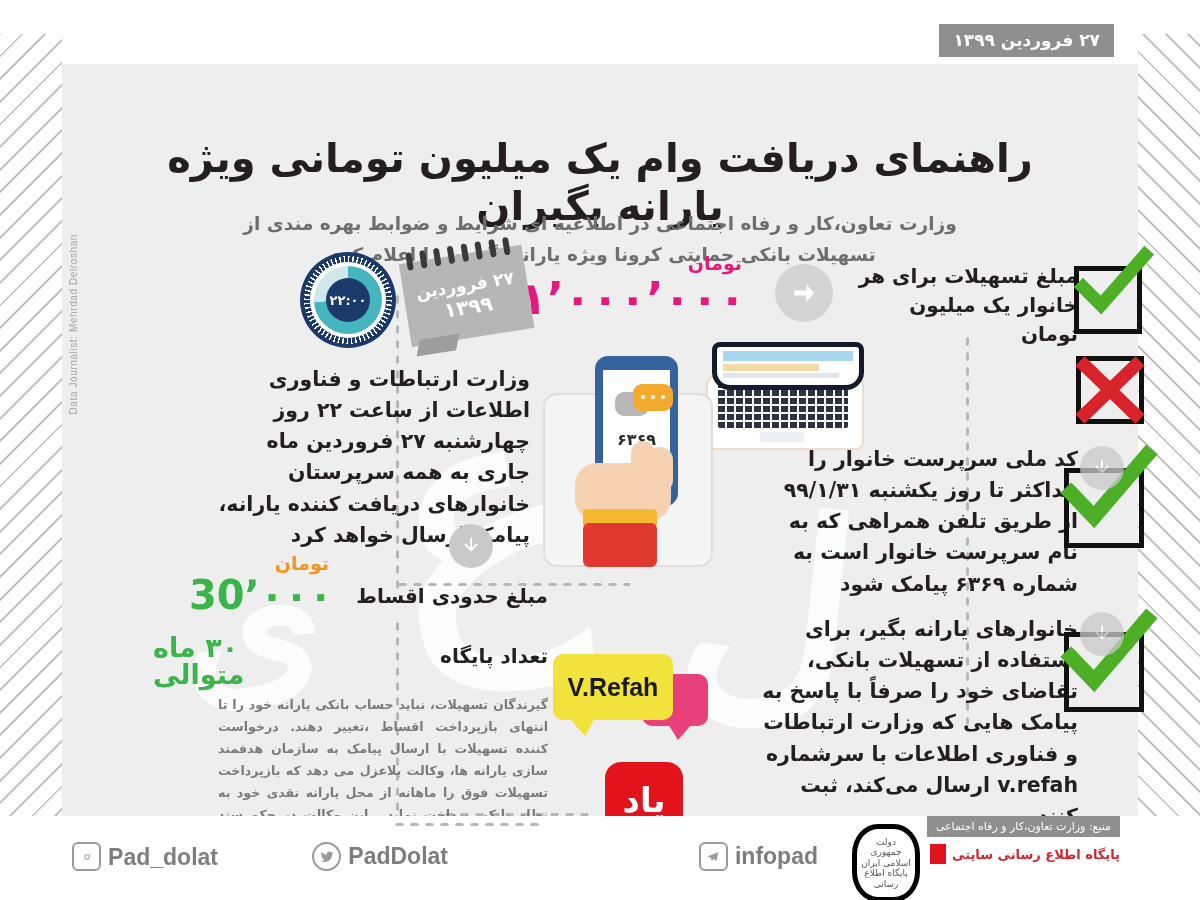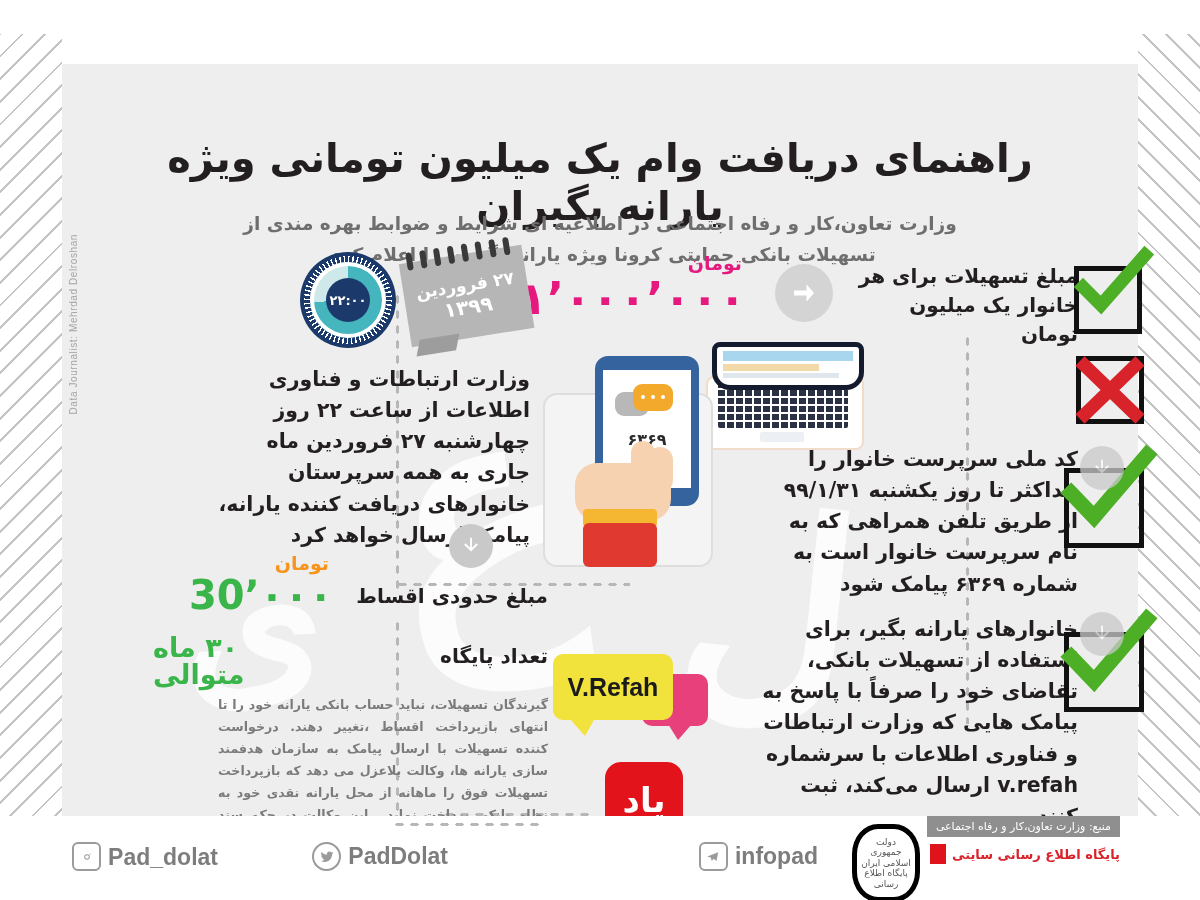--- a/index.html
+++ b/index.html
@@ -139,21 +139,21 @@
   #cal-text{position:absolute;inset:0;display:flex;flex-direction:column;
             align-items:center;justify-content:center;color:#ffffff;font-weight:700;
             padding-top:10px;}
   #cal-text .l1{font-size:17px;}
   #cal-text .l2{font-size:20px;letter-spacing:1px;}
 
   
   #phone-wrap{position:absolute;width:170px;height:215px;}
   #phone-card{position:absolute;inset:auto 0 0 0;height:170px;background:#f4f4f4;
               border:2px solid #dedede;border-radius:14px;}
-  #phone{position:absolute;left:52px;top:4px;width:104px;height:150px;background:#34639e;border-radius:13px;}
+  #phone{position:absolute;left:52px;top:4px;width:83px;height:150px;background:#34639e;border-radius:13px;}
   #phone .screen{position:absolute;left:8px;top:14px;right:8px;bottom:18px;background:#ffffff;}
   #phone .num{position:absolute;left:0;right:0;top:60px;text-align:center;
               font-size:16px;font-weight:700;color:#2b2b2b;letter-spacing:1px;}
   .bub{position:absolute;border-radius:9px;}
   #bub-grey{width:34px;height:24px;background:#b8b8b8;left:12px;top:22px;}
   #bub-orange{width:40px;height:27px;background:#f2a92c;left:30px;top:14px;}
   #bub-orange .d{position:absolute;top:11px;width:4px;height:4px;border-radius:50%;background:#ffffff;}
   #hand{position:absolute;left:26px;bottom:0;width:110px;height:128px;}
   .skin{background:#f6d2b0;position:absolute;border-radius:22px;}
   #sleeve{position:absolute;left:14px;bottom:0;width:74px;height:44px;background:#e0392f;border-radius:6px;}
@@ -228,20 +228,21 @@
     <div id="watermark">
       <div class="wm" id="wm1">ع</div>
       <div class="wm" id="wm2">ل</div>
       <div class="wm" id="wm3">ی</div>
     </div>
 
     <div id="header-band">
       <div id="notch"></div>
     </div>
 
+    <div id="date-badge">۲۷ فروردین ۱۳۹۹</div>
 
     <div id="title" class="rtl">راهنمای دریافت وام یک میلیون تومانی ویژه یارانه بگیران</div>
     <div id="subtitle" class="rtl">وزارت تعاون،کار و رفاه اجتماعی در اطلاعیه ای شرایط و ضوابط بهره مندی از تسهیلات بانکی حمایتی کرونا ویژه یارانه بگیران را اعلام کرد.</div>
 
     <div id="credit">Data Journalist: Mehrdad Delroshan</div>
 
     <div class="dots-v" style="left:333px;top:258px;height:300px;"></div>
     <div class="dots-v" style="left:333px;top:585px;height:210px;"></div>
     <div class="dots-h" style="left:333px;top:548px;width:235px;"></div>
     <div class="dots-v" style="left:903px;top:300px;height:180px;"></div>

